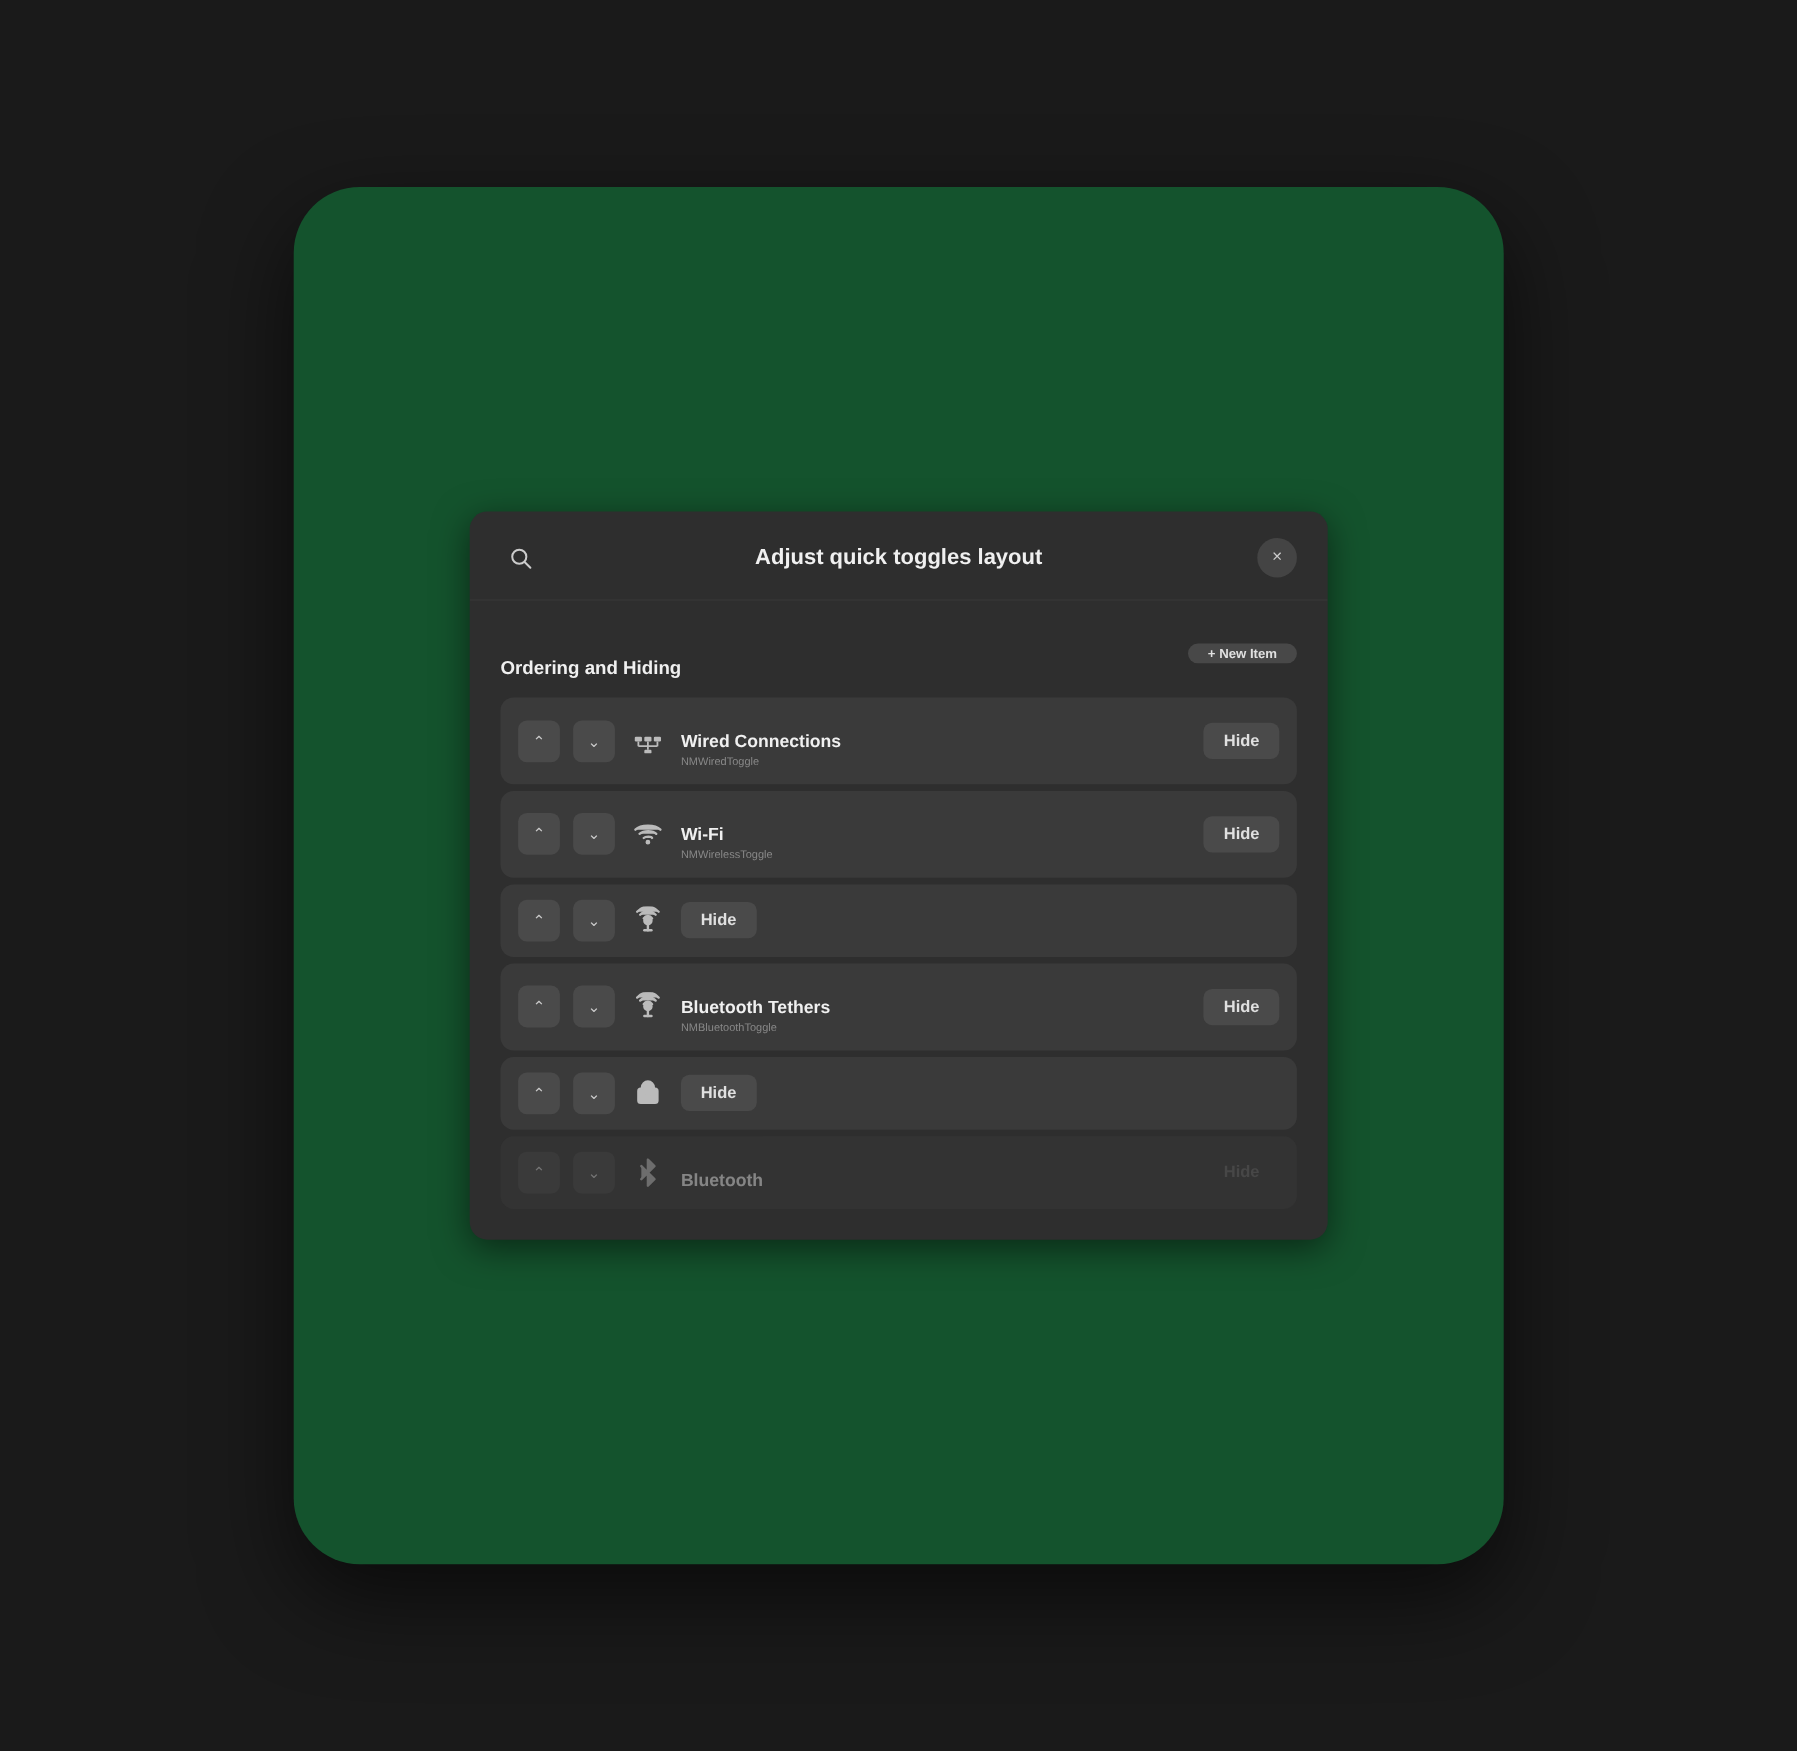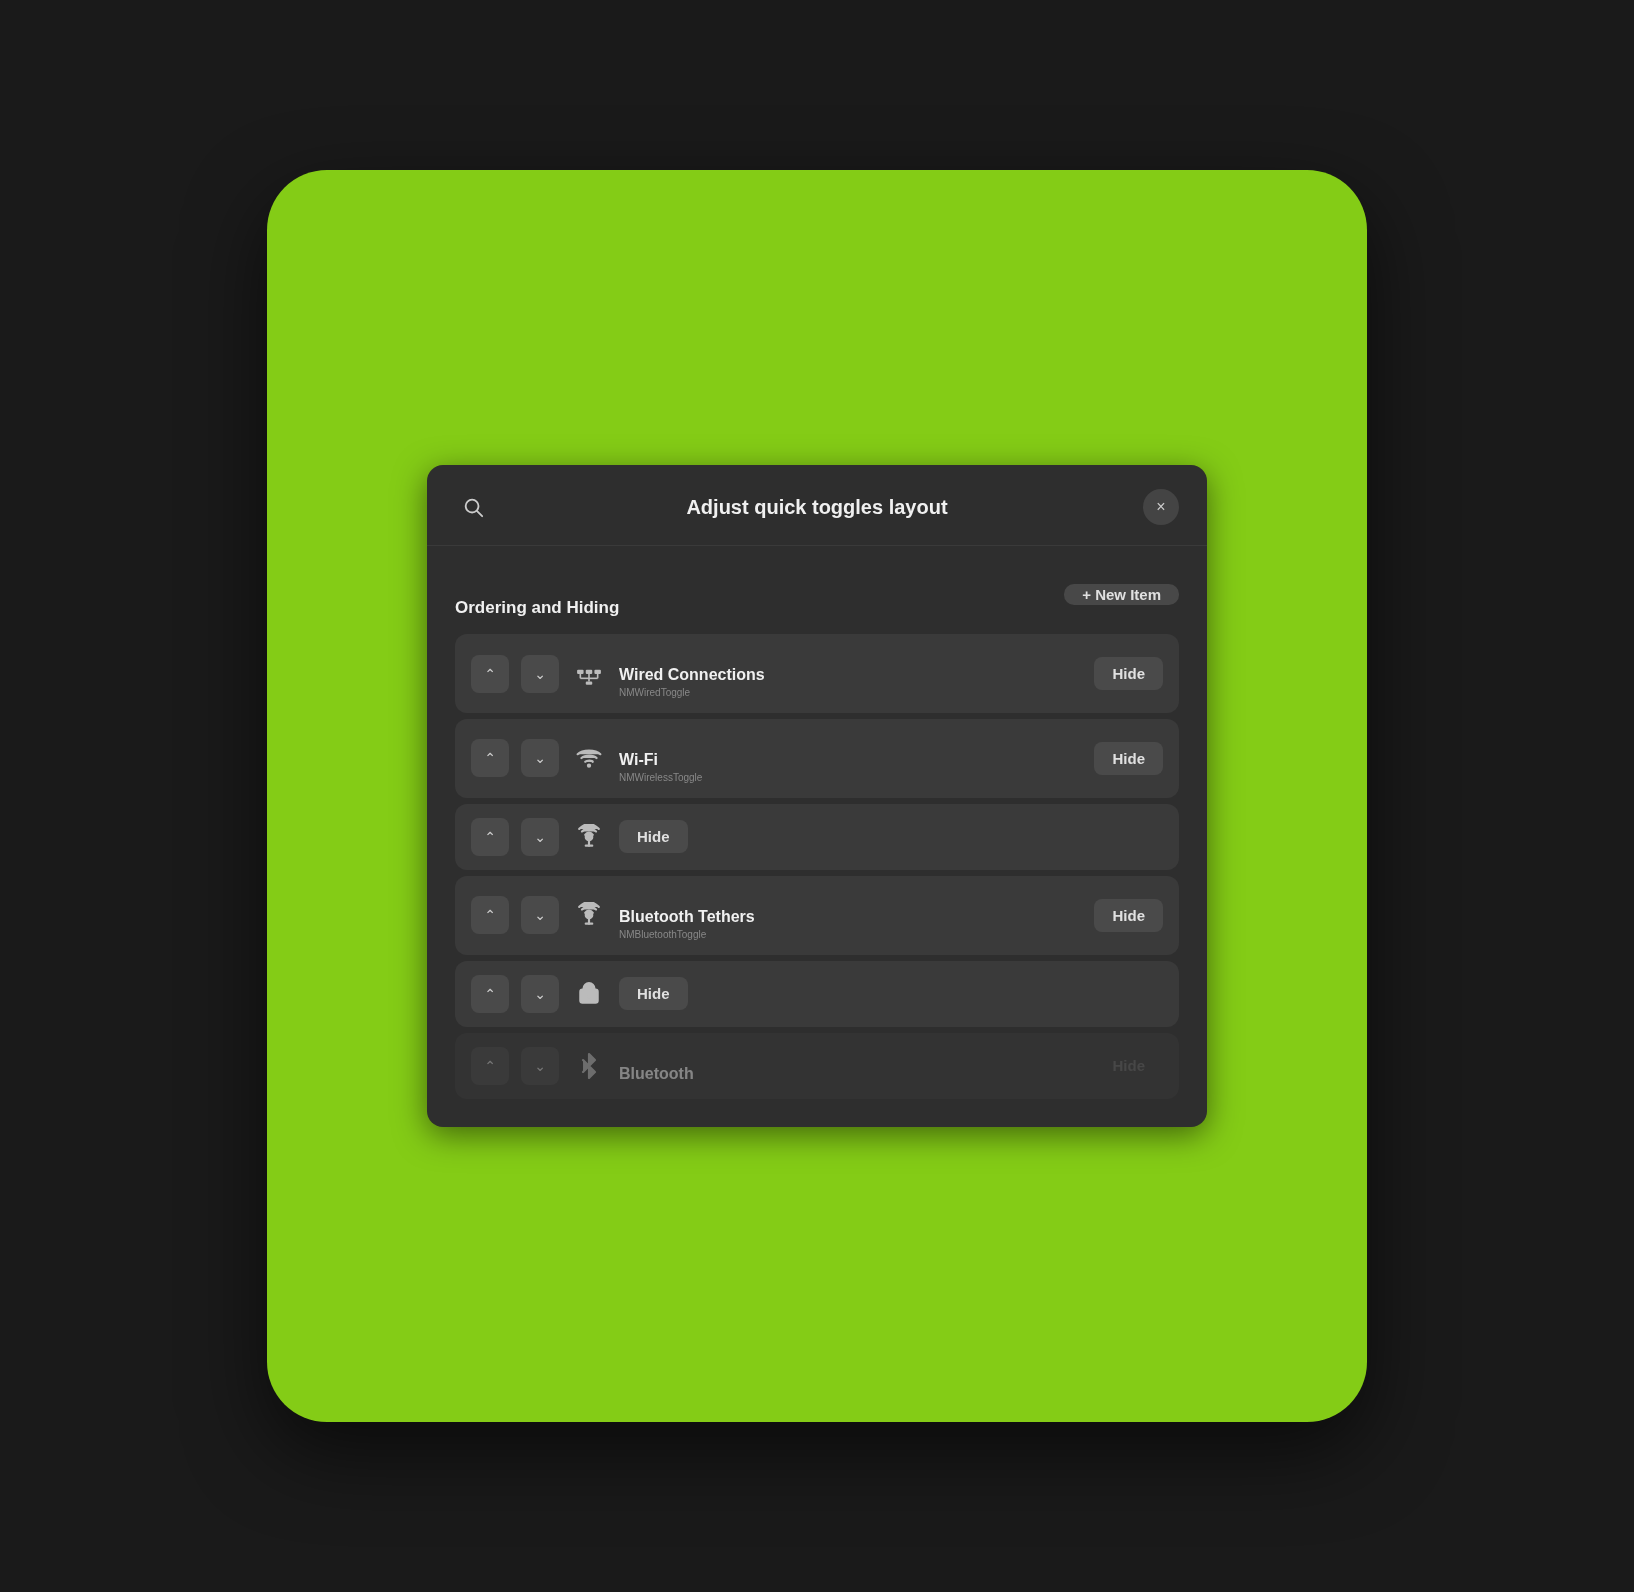--- a/index.html
+++ b/index.html
@@ -14,21 +14,21 @@
       background: #1a1a1a;
       display: flex;
       align-items: center;
       justify-content: center;
       font-family: -apple-system, BlinkMacSystemFont, 'Segoe UI', sans-serif;
     }
 
     .outer-container {
       width: 1100px;
       height: 1252px;
-      background: #84cc16;
+      background: #14532d;
       border-radius: 60px;
       display: flex;
       align-items: center;
       justify-content: center;
       box-shadow: 0 30px 80px rgba(0,0,0,0.6);
     }
 
     .dialog {
       width: 780px;
       background: #2e2e2e;
@@ -101,21 +101,21 @@
       font-weight: 700;
       color: #f0f0f0;
       margin-top: 28px;
     }
 
     .new-item-btn {
       background: #484848;
       border: none;
       border-radius: 10px;
       color: #e0e0e0;
-      font-size: 15px;
+      font-size: 12px;
       font-weight: 600;
       padding: 2px 18px;
       cursor: pointer;
       display: flex;
       align-items: center;
       gap: 6px;
     }
 
     .items-list {
       display: flex;

